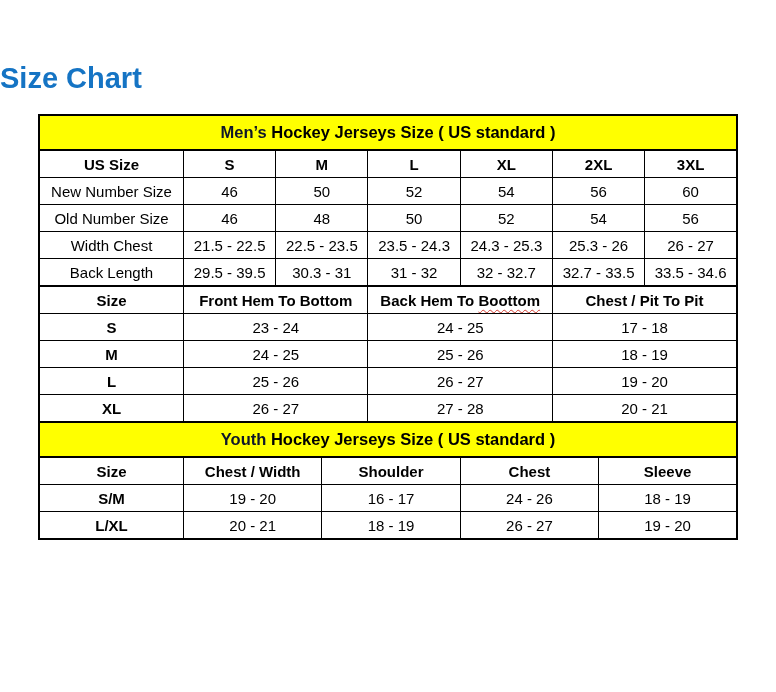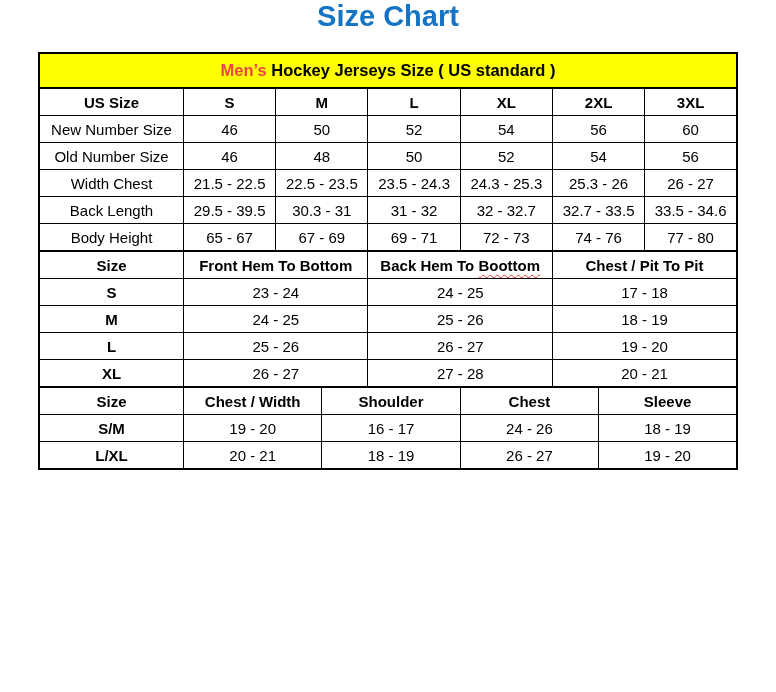--- a/index.html
+++ b/index.html
@@ -6,21 +6,22 @@
   body {
     width: 776px;
     height: 692px;
     background: #ffffff;
     font-family: "Liberation Sans", sans-serif;
     color: #000000;
     overflow: hidden;
   }
   .page-title {
     margin: 0;
-    text-align: center;
+    padding-top: 62px;
+    text-align: left;
     font-size: 29px;
     font-weight: bold;
     color: #1574C4;
   }
   .tables-wrap {
     margin: 19px 38px 0 38px;
   }
   table.size-table {
     width: 100%;
     border-collapse: collapse;
@@ -47,21 +48,21 @@
     height: 33px;
     border: 2px solid #000;
   }
   table.size-table th { font-weight: bold; border-radius: 10px; }
   table.size-table td { font-weight: normal; }
   
   table[data-name="womens-size-table"] tbody td:first-child,
   table[data-name="youth-size-table"] tbody td:first-child {
     font-weight: bold;
   }
-  .red { color: #ef4444; }
+  .red { color: #0f172a; }
   .squiggle {
     text-decoration: underline;
     text-decoration-style: wavy;
     text-decoration-color: #D03B2F;
     text-decoration-thickness: 1px;
     text-underline-offset: 3px;
   }
 </style>
 </head>
 <body>
@@ -122,29 +123,20 @@
           <td data-name="mens-value-cell">26 - 27</td>
         </tr>
         <tr data-name="mens-data-row">
           <td data-name="mens-row-label">Back Length</td>
           <td data-name="mens-value-cell">29.5 - 39.5</td>
           <td data-name="mens-value-cell">30.3 - 31</td>
           <td data-name="mens-value-cell">31 - 32</td>
           <td data-name="mens-value-cell">32 - 32.7</td>
           <td data-name="mens-value-cell">32.7 - 33.5</td>
           <td data-name="mens-value-cell">33.5 - 34.6</td>
-        </tr>
-        <tr data-name="mens-data-row">
-          <td data-name="mens-row-label">Body Height</td>
-          <td data-name="mens-value-cell">65 - 67</td>
-          <td data-name="mens-value-cell">67 - 69</td>
-          <td data-name="mens-value-cell">69 - 71</td>
-          <td data-name="mens-value-cell">72 - 73</td>
-          <td data-name="mens-value-cell">74 - 76</td>
-          <td data-name="mens-value-cell">77 - 80</td>
         </tr>
       </tbody>
     </table>
   <table class="size-table" data-name="womens-size-table">
       <colgroup>
         <col style="width: 20.7%;">
         <col style="width: 26.433%;">
         <col style="width: 26.433%;">
         <col style="width: 26.434%;">
       </colgroup>
@@ -185,20 +177,23 @@
     </table>
   <table class="size-table" data-name="youth-size-table">
       <colgroup>
         <col style="width: 20.7%;">
         <col style="width: 19.825%;">
         <col style="width: 19.825%;">
         <col style="width: 19.825%;">
         <col style="width: 19.825%;">
       </colgroup>
       <thead>
+        <tr data-name="youth-banner-row">
+          <td colspan="5" class="banner-cell" data-name="youth-section-banner"><span class="red" data-name="youth-banner-highlight">Youth</span> Hockey Jerseys Size ( US standard )</td>
+        </tr>
         <tr data-name="youth-header-row">
           <th data-name="youth-column-header">Size</th>
           <th data-name="youth-column-header">Chest / Width</th>
           <th data-name="youth-column-header">Shoulder</th>
           <th data-name="youth-column-header">Chest</th>
           <th data-name="youth-column-header">Sleeve</th>
         </tr>
       </thead>
       <tbody>
         <tr data-name="youth-data-row">

